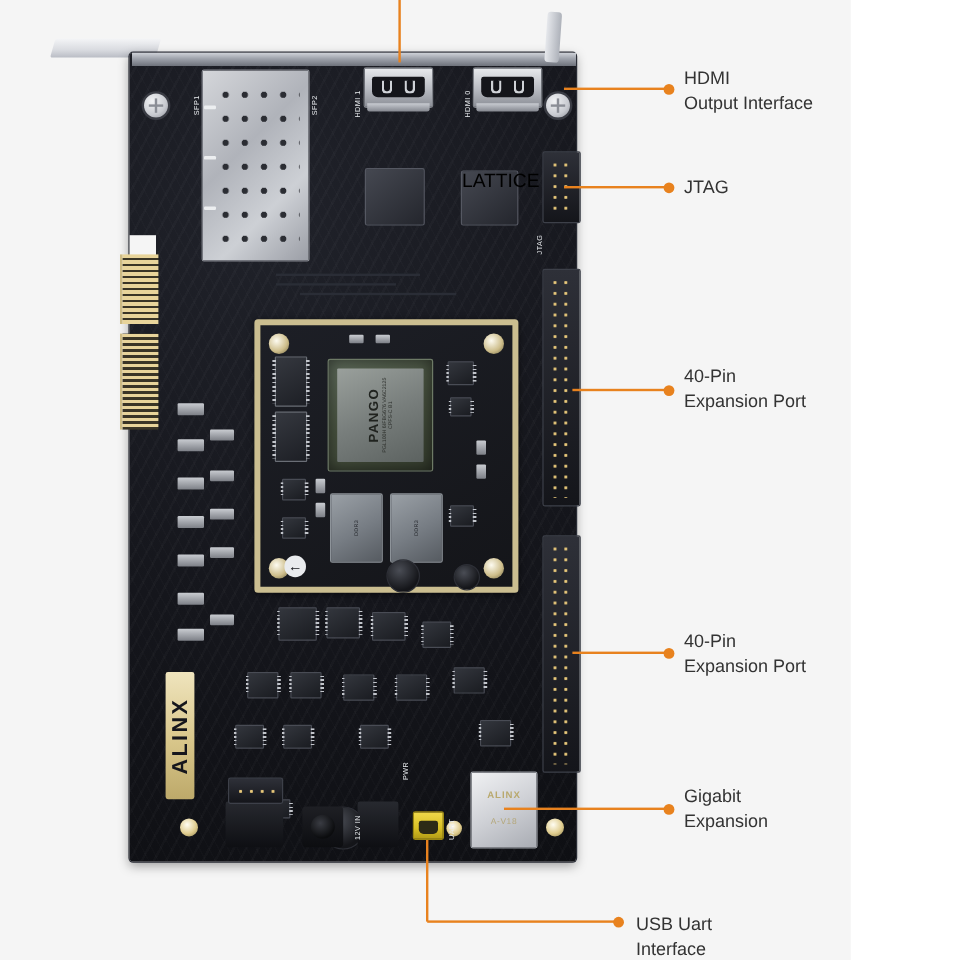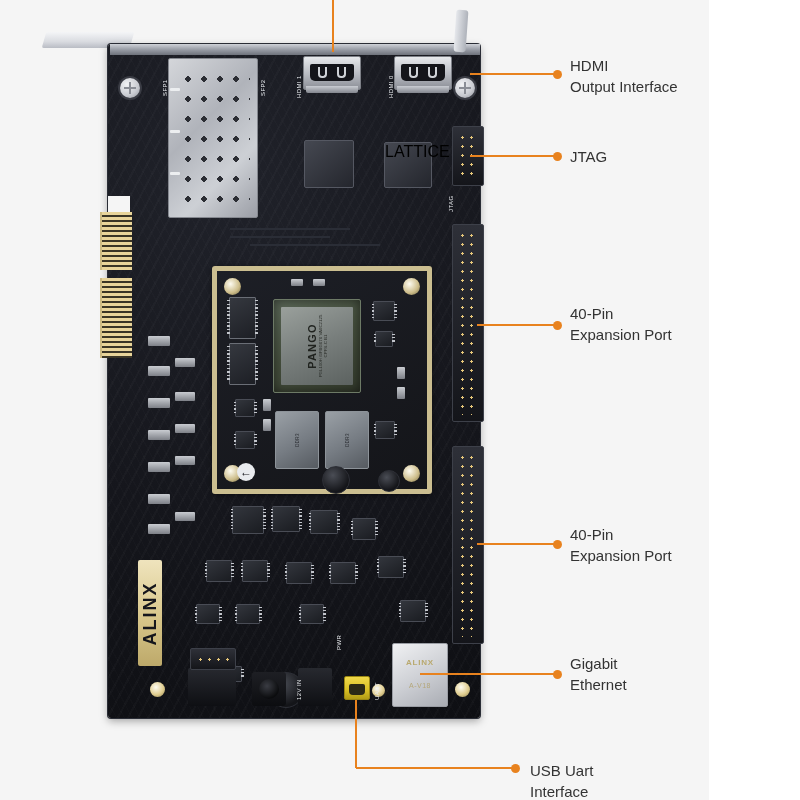--- a/index.html
+++ b/index.html
@@ -353,21 +353,21 @@
 Expansion Port</div>
 
     <div class="c-line" id="cl3" style="left: 477px; top: 543.2px; width: 80px;"></div>
     <div class="c-dot" id="cd3" style="left: 552.5px; top: 539.5px;"></div>
     <div class="c-label" id="ct3" style="left: 570px; top: 524px;">40-Pin
 Expansion Port</div>
 
     <div class="c-line" id="cl4" style="left: 420px; top: 673.2px; width: 137px;"></div>
     <div class="c-dot" id="cd4" style="left: 552.5px; top: 669.5px;"></div>
     <div class="c-label" id="ct4" style="left: 570px; top: 653px;">Gigabit
-Ethernet</div>
+Expansion</div>
 
     <div class="c-vline" id="cl5v" style="left: 355.2px; top: 700px; height: 68px;"></div>
     <div class="c-line" id="cl5" style="left: 356px; top: 767.2px; width: 159px;"></div>
     <div class="c-dot" id="cd5" style="left: 510.5px; top: 763.5px;"></div>
     <div class="c-label" id="ct5" style="left: 530px; top: 747px; margin-top: 13px;">USB Uart
 Interface</div>
   </div>
 
 </div>
 

